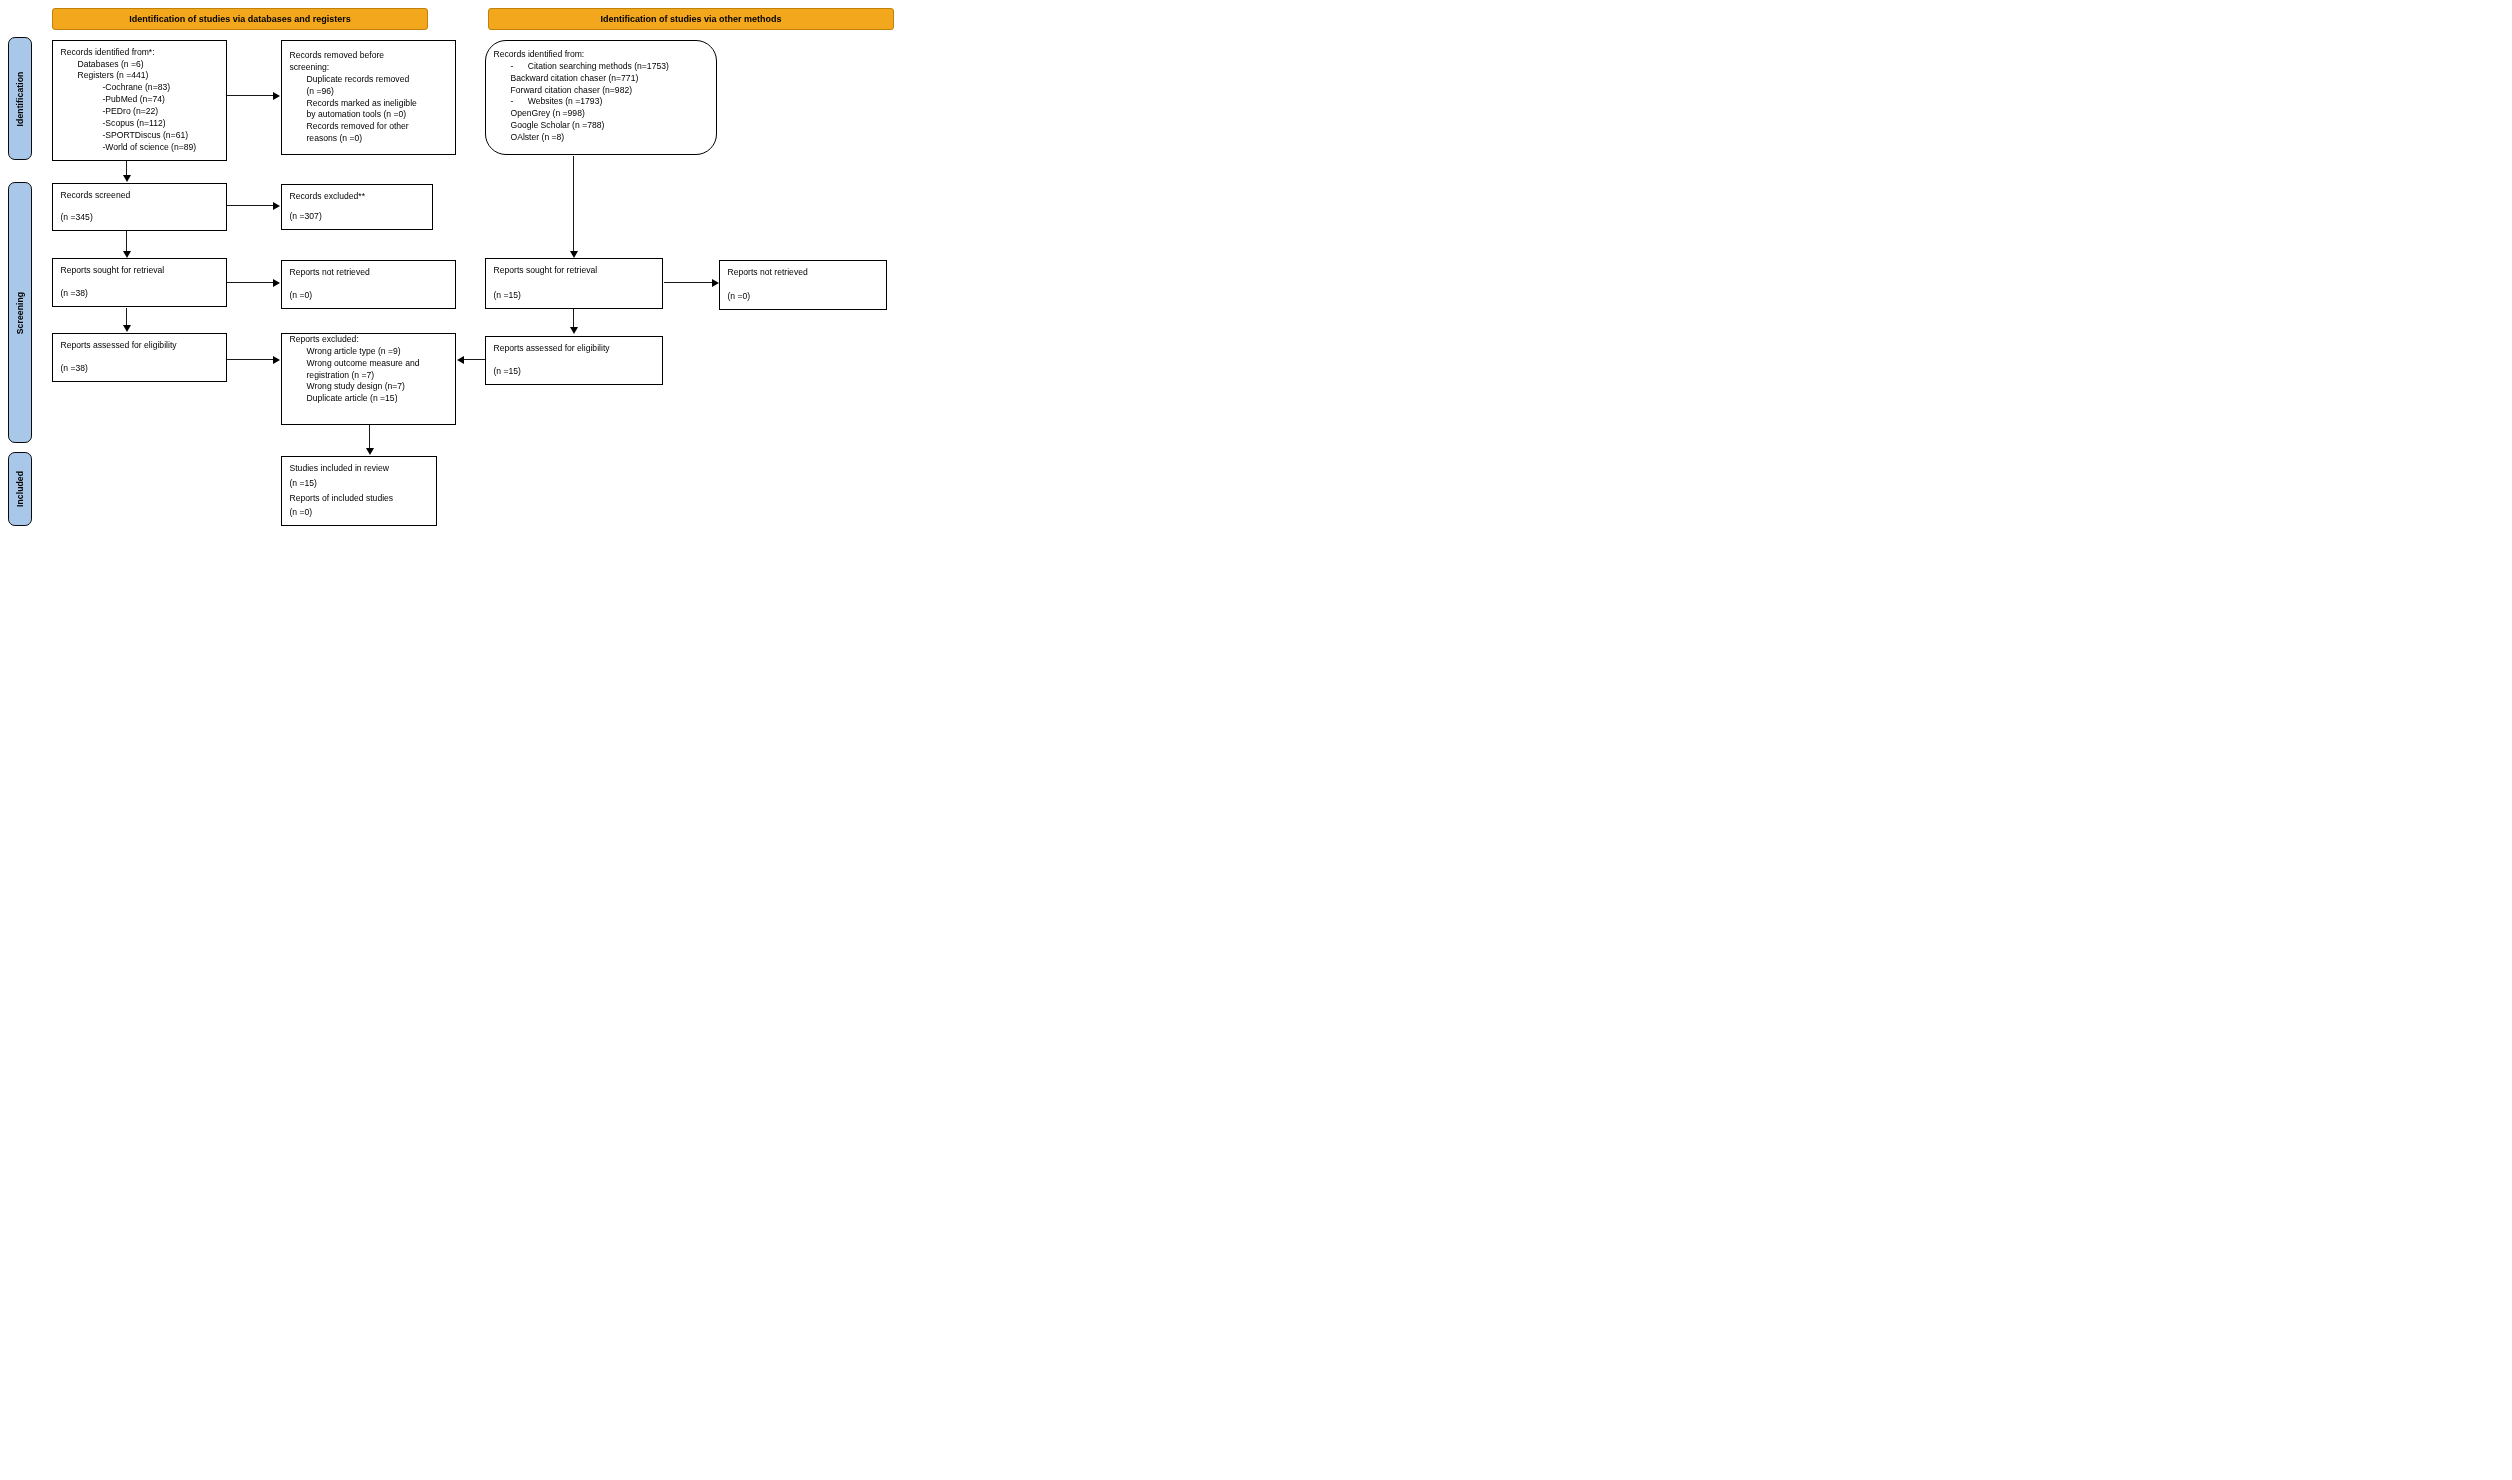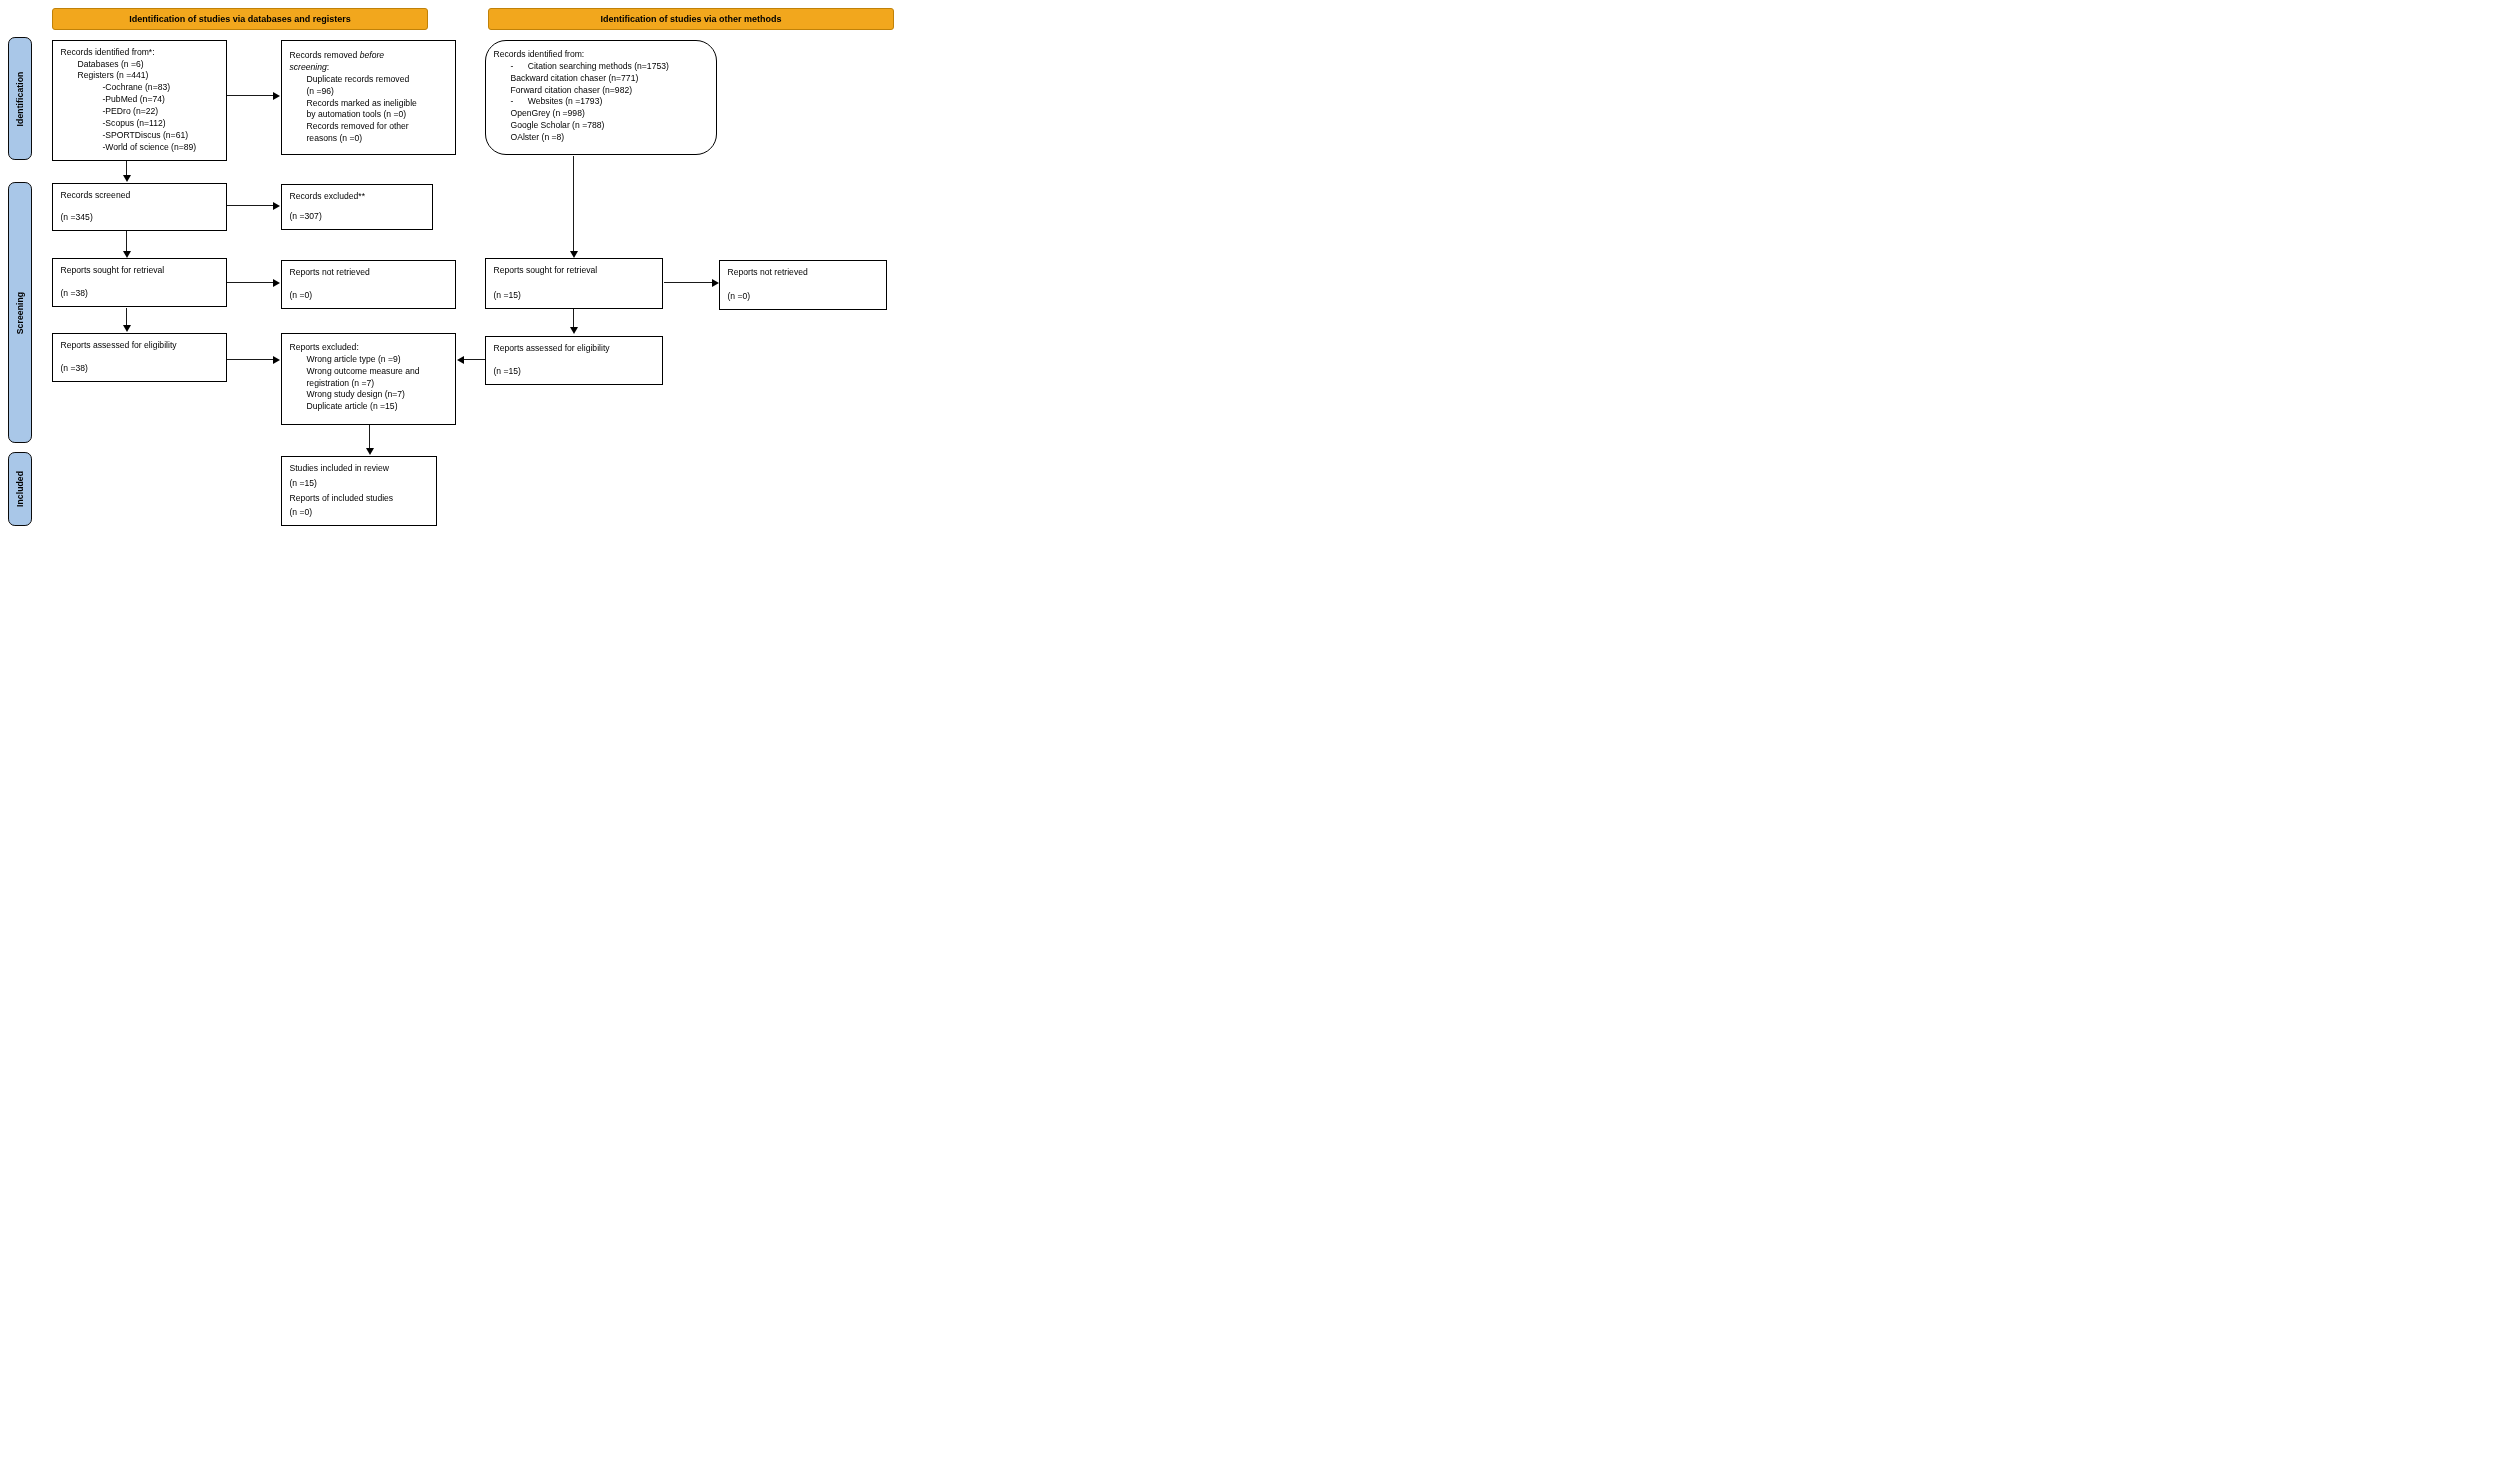--- a/index.html
+++ b/index.html
@@ -57,21 +57,21 @@
     padding: 5.7px 7.5px;
   }
   .box.vcenter {
     display: flex;
     flex-direction: column;
     justify-content: space-between;
   }
   .line { white-space: pre-wrap; }
   .line.i1 { margin-left: 17px; }
   .line.i2 { margin-left: 42px; }
-  .it { font-style: italic; }
+  .it { }
   
   .arr { position: absolute; }
   .arr-r { height: 1.1px; background: var(--line_color); }
   .arr-r::after {
     content: ""; position: absolute; left: 100%; top: 50%;
     transform: translateY(-50%);
     border-left: 7.5px solid #000;
     border-top: 4px solid transparent;
     border-bottom: 4px solid transparent;
   }
@@ -169,21 +169,21 @@
     </div>
   <div class="box vcenter" style="left:719px; top:260px; width:168px; height:50px;">
       <div class="line i0">Reports not retrieved</div>
       <div class="line i0">(n =0)</div>
     </div>
 
   <div class="box vcenter" style="left:52px; top:333px; width:175px; height:49px;">
       <div class="line i0">Reports assessed for eligibility</div>
       <div class="line i0">(n =38)</div>
     </div>
-  <div class="box" style="left:281px; top:333px; width:175px; height:92px; padding-top:8px;">
+  <div class="box" style="left:281px; top:333px; width:175px; height:92px; padding-top:0;">
       <div class="line i0">Reports excluded:</div>
       <div class="line i1">Wrong article type (n =9)</div>
       <div class="line i1">Wrong outcome measure and</div>
       <div class="line i1">registration (n =7)</div>
       <div class="line i1">Wrong study design (n=7)</div>
       <div class="line i1">Duplicate article (n =15)</div>
     </div>
   <div class="box vcenter" style="left:485px; top:336px; width:178px; height:49px;">
       <div class="line i0">Reports assessed for eligibility</div>
       <div class="line i0">(n =15)</div>

